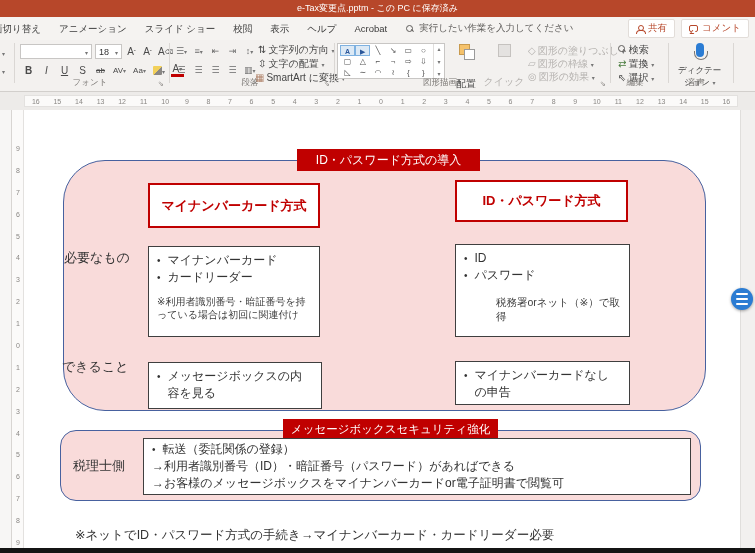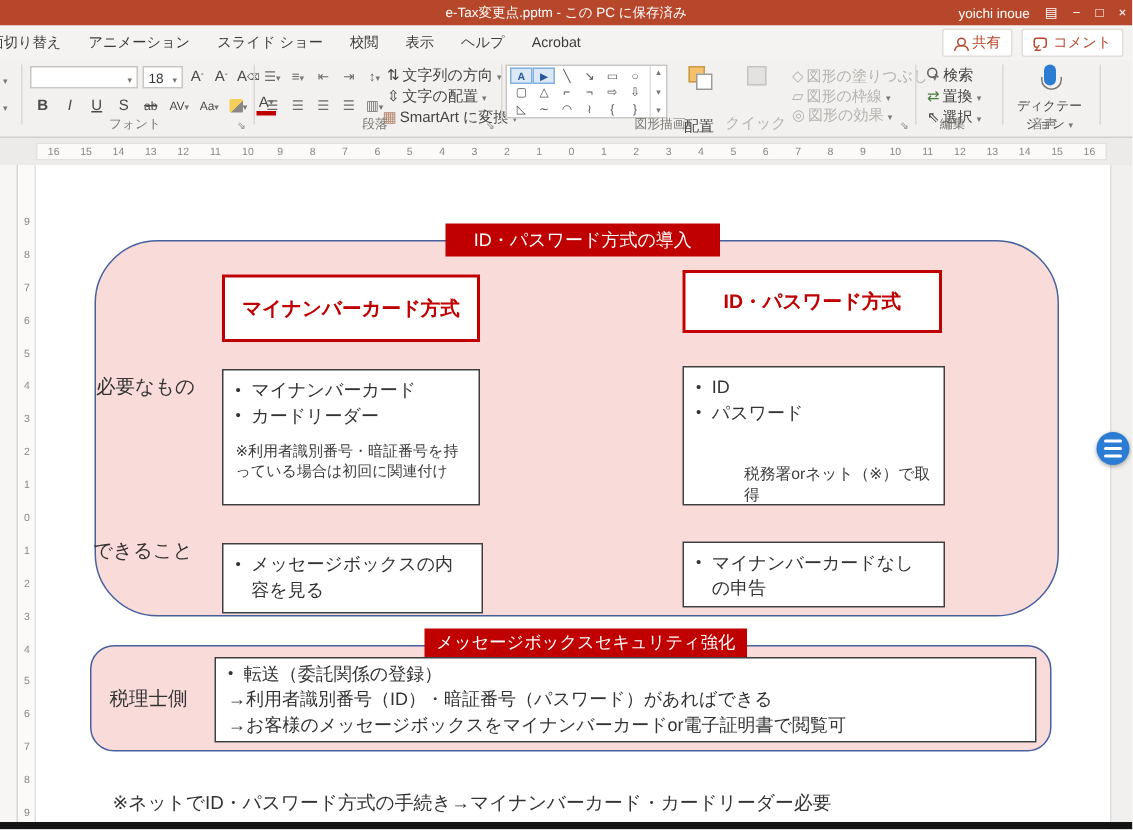--- a/index.html
+++ b/index.html
@@ -109,37 +109,34 @@
   #tax-box { left:143px; top:438px; width:548px; height:57px; padding:2px 8px; line-height:1.42; }
   #footnote { left:56px; top:527px; font-size:12.5px; color:#333; white-space:nowrap;margin-left:19px; }
 </style>
 </head>
 <body>
 
 <div id="page">
 
   <div id="titlebar" class="abs">
     <div class="title">e-Tax変更点.pptm - この PC に保存済み</div>
-    <div class="right">
-      <span>yoichi inoue</span>
-      <span class="winbtn">▤</span>
-      <span class="winbtn">−</span>
-      <span class="winbtn">□</span>
-      <span class="winbtn">×</span>
-    </div>
   </div>
 
   <div id="tabrow" class="abs">
     <span class="tab partial">面切り替え</span>
     <span class="tab">アニメーション</span>
     <span class="tab">スライド ショー</span>
     <span class="tab">校閲</span>
     <span class="tab">表示</span>
     <span class="tab">ヘルプ</span>
     <span class="tab">Acrobat</span>
+    <span id="tab-search">
+      <span class="mag"></span>
+      <span>実行したい作業を入力してください</span>
+    </span>
     <span class="spacer"></span>
     <span class="tab-btn">
       <span class="share-ic"></span>
       <span>共有</span>
     </span>
     <span class="tab-btn">
       <span class="comment-ic"></span>
       <span>コメント</span>
     </span>
   </div>
@@ -404,21 +401,21 @@
   </div>
   <div id="needs-right" class="abs wbox">
     <div class="blt">
         <span class="b">•</span>
         <span>ID</span>
       </div>
     <div class="blt">
         <span class="b">•</span>
         <span>パスワード</span>
       </div>
-    <div class="note" style="margin-top:24px; font-size:10.5px;padding-left:32px;">税務署orネット（※）で取得</div>
+    <div class="note" style="margin-top:10px; font-size:10.5px;padding-left:32px;">税務署orネット（※）で取得</div>
   </div>
 
   <div class="abs rowlabel" style="left:62px; top:358px;">できること</div>
 
   <div id="can-left" class="abs wbox">
     <div class="blt">
         <span class="b">•</span>
         <span>メッセージボックスの内容を見る</span>
       </div>
   </div>

